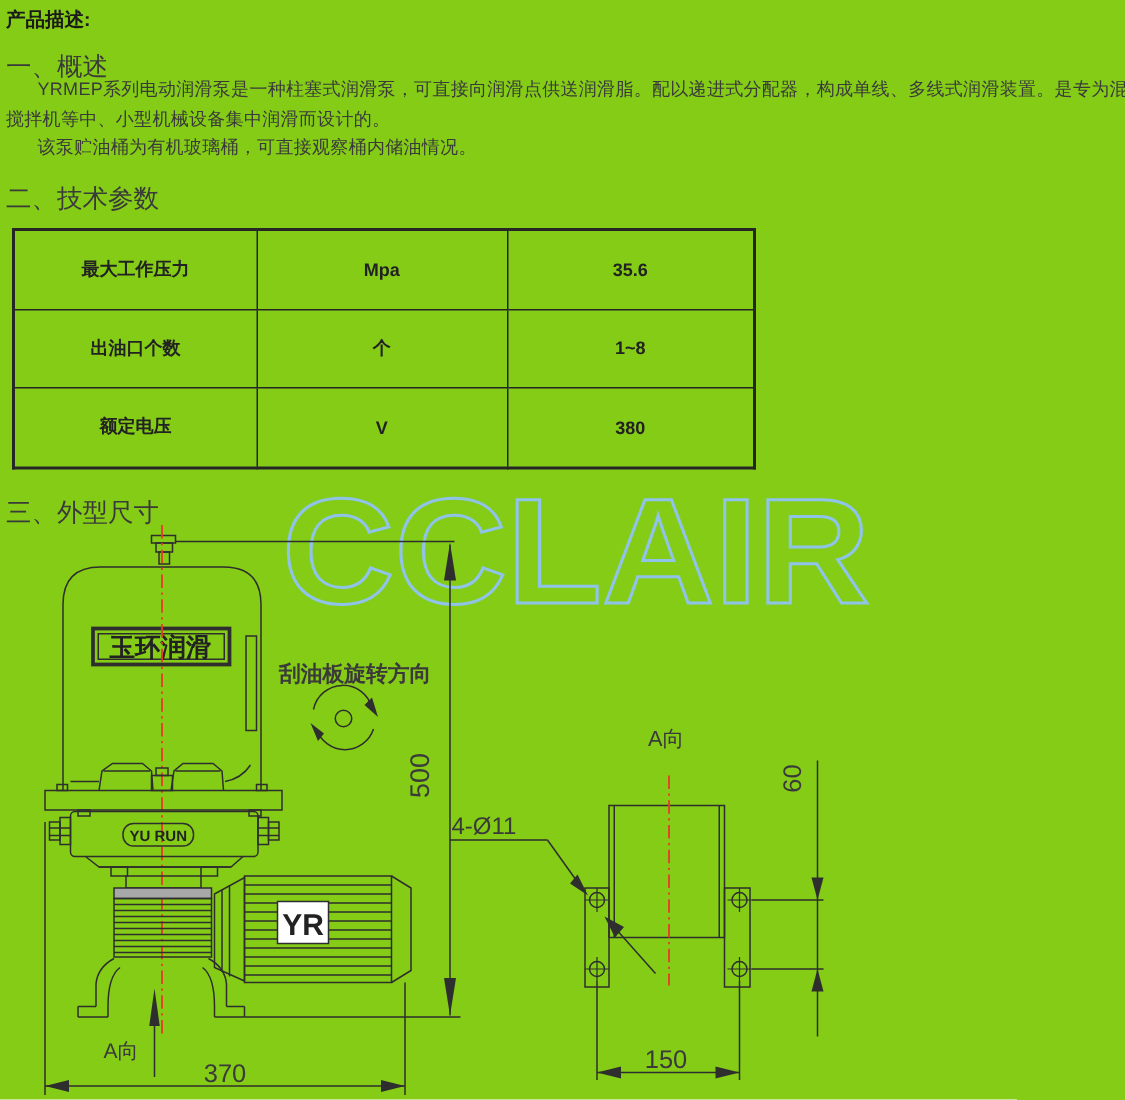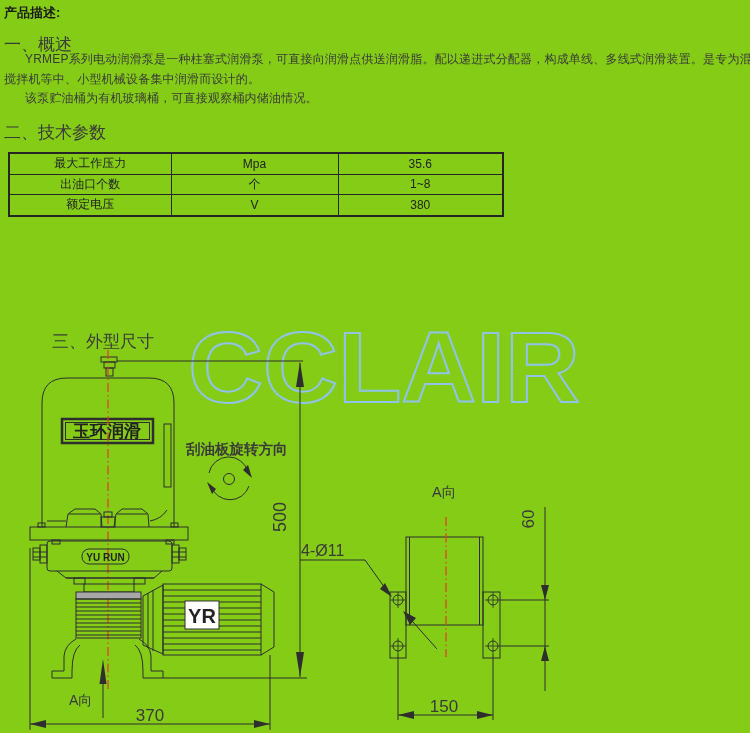--- a/index.html
+++ b/index.html
@@ -7,25 +7,25 @@
         font-family:"Liberation Sans","DejaVu Sans",sans-serif;color:#333;}
   .abs{position:absolute;white-space:nowrap;}
   #doc-title{left:4px;top:4px;font-size:13px;font-weight:bold;color:#1a1a1a;}
   .section-heading{font-size:17px;color:#3a3a3a;}
   .para{font-size:12px;color:#3a3a3a;letter-spacing:.2px;}
   #overview-heading{left:4px;top:33px;}
   #overview-line1{left:25px;top:51px;}
   #overview-line2{left:4px;top:71px;}
   #overview-line3{left:25px;top:90px;}
   #specs-heading{left:4px;top:121px;text-align:right;}
-  #dims-heading{left:4px;top:330px;margin-left:48px;}
+  #dims-heading{left:4px;top:330px;}
   #specs-table{position:absolute;left:8px;top:152px;width:494px;border-collapse:collapse;
                table-layout:fixed;border:2px solid #262626;}
-  #specs-table td{border:1px solid #262626;height:19.5px;padding:0;text-align:center;
-                  vertical-align:middle;font-size:12px;font-weight:normal;color:#222;}
+  #specs-table td{border:1px solid #262626;height:19.5px;padding:16px;text-align:center;
+                  vertical-align:middle;font-size:12px;font-weight:bold;color:#222;}
   #drawing-svg{position:absolute;left:0;top:320px;}
   #drawing-svg text{font-family:"Liberation Sans","DejaVu Sans",sans-serif;}
 </style>
 </head>
 <body>
 
 <div id="page">
 
   <div class="abs" id="doc-title">产品描述:</div>
   <div class="abs section-heading" id="overview-heading">一、概述</div>

